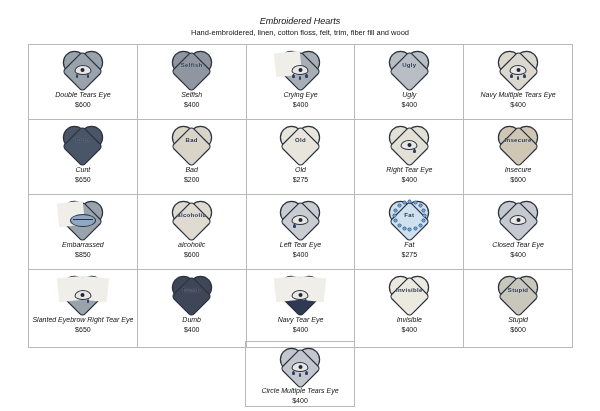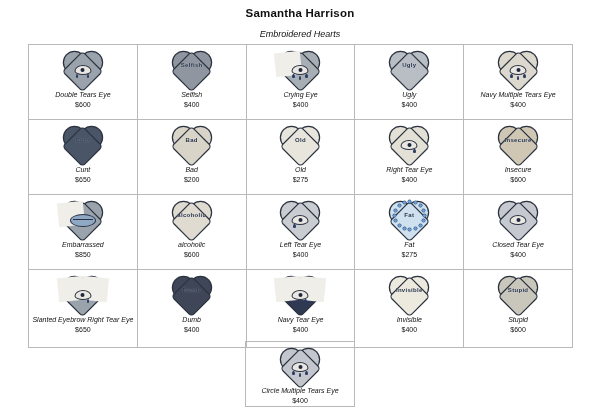--- a/index.html
+++ b/index.html
@@ -231,22 +231,22 @@
     align-items: center;
     padding-top: 3px;
   }
 </style>
 </head>
 <body>
 
 <div class="page">
 
   <div class="header">
-    <div class="title">Samantha Harrison</div>
     <div class="subtitle">Embroidered Hearts</div>
+    <div class="caption">Hand-embroidered, linen, cotton floss, felt, trim, fiber fill and wood</div>
   </div>
 
   <div class="grid" id="grid">
       <div class="cell">
         <div class="art">
           <div class="heart stitched" style="--hc:#9aa3ab;">
             <div class="lobe l"></div>
             <div class="lobe r"></div>
             <div class="body"></div>
             <div class="eye"></div>

